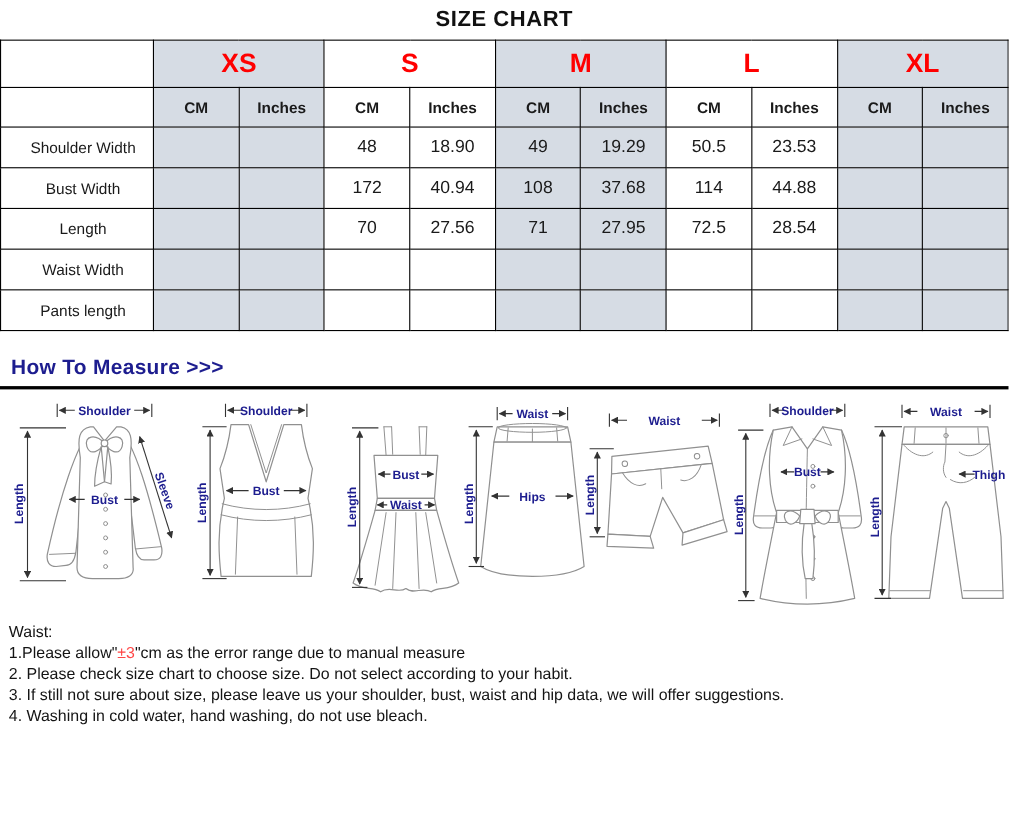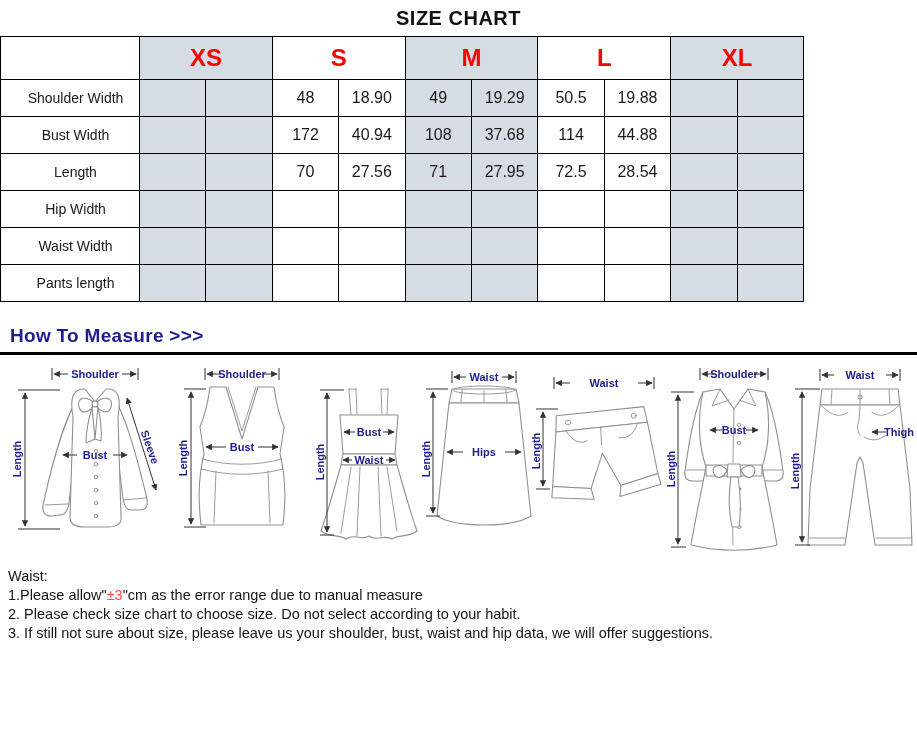--- a/index.html
+++ b/index.html
@@ -4,21 +4,21 @@
 <style>
   html,body{margin:0;padding:0;}
   body{
     width:917px;height:753px;background:#fff;color:#000;
     font-family:"Liberation Sans", sans-serif;position:relative;overflow:hidden;
   }
   .title{
     text-align:center;font-size:20px;font-weight:bold;letter-spacing:.5px;
     padding:7px 0 6px 0;color:#111;
   }
-  table.size{border-collapse:collapse;width:804px;table-layout:fixed;}
+  table.size{border-collapse:collapse;width:917px;table-layout:fixed;}
   table.size td{
     border:1px solid #000;text-align:center;vertical-align:middle;
     padding:0;overflow:hidden;white-space:nowrap;
   }
   col.labelcol{width:139px;}
   tr.size-header td{height:42px;font-size:24px;font-weight:bold;color:#ff0000;}
   tr.unit-header td{height:35px;font-size:14px;font-weight:bold;color:#1a1a1a;}
   tr.data-row td{height:36px;font-size:16px;color:#1a1a1a;}
   tr.data-row td.rowlabel{font-size:14px;padding-left:11px;}
   td.shade{background:#d6dce4;}
@@ -49,30 +49,43 @@
     </colgroup>
   <tbody>
       <tr class="size-header">
     <td></td>
     <td colspan="2" class="shade">XS</td>
     <td colspan="2">S</td>
     <td colspan="2" class="shade">M</td>
     <td colspan="2">L</td>
     <td colspan="2" class="shade">XL</td>
   </tr>
+  <tr class="unit-header">
+    <td></td>
+    <td class="shade">CM</td>
+    <td class="shade">Inches</td>
+    <td>CM</td>
+    <td>Inches</td>
+    <td class="shade">CM</td>
+    <td class="shade">Inches</td>
+    <td>CM</td>
+    <td>Inches</td>
+    <td class="shade">CM</td>
+    <td class="shade">Inches</td>
+  </tr>
   <tr class="data-row">
     <td class="rowlabel">Shoulder Width</td>
     <td class="shade"></td>
     <td class="shade"></td>
     <td>48</td>
     <td>18.90</td>
     <td class="shade">49</td>
     <td class="shade">19.29</td>
     <td>50.5</td>
-    <td>19.88</td>
+    <td>23.53</td>
     <td class="shade"></td>
     <td class="shade"></td>
   </tr>
   <tr class="data-row">
     <td class="rowlabel">Bust Width</td>
     <td class="shade"></td>
     <td class="shade"></td>
     <td>172</td>
     <td>40.94</td>
     <td class="shade">108</td>
@@ -85,33 +98,20 @@
   <tr class="data-row">
     <td class="rowlabel">Length</td>
     <td class="shade"></td>
     <td class="shade"></td>
     <td>70</td>
     <td>27.56</td>
     <td class="shade">71</td>
     <td class="shade">27.95</td>
     <td>72.5</td>
     <td>28.54</td>
-    <td class="shade"></td>
-    <td class="shade"></td>
-  </tr>
-  <tr class="data-row">
-    <td class="rowlabel">Hip Width</td>
-    <td class="shade"></td>
-    <td class="shade"></td>
-    <td></td>
-    <td></td>
-    <td class="shade"></td>
-    <td class="shade"></td>
-    <td></td>
-    <td></td>
     <td class="shade"></td>
     <td class="shade"></td>
   </tr>
   <tr class="data-row">
     <td class="rowlabel">Waist Width</td>
     <td class="shade"></td>
     <td class="shade"></td>
     <td></td>
     <td></td>
     <td class="shade"></td>
@@ -311,13 +311,14 @@
     <line class="a" x1="802" y1="33" x2="802" y2="183" marker-start="url(#ar)" marker-end="url(#ar)"></line>
     <text class="lb" transform="rotate(-90 795 112)" x="795" y="116">Length</text>
   </g>
 </svg>
 
 <div class="notes">
   <p>Waist:</p>
   <p><span>1.Please allow"</span><span class="red">±3</span><span>"cm as the error range due to manual measure</span></p>
   <p>2. Please check size chart to choose size. Do not select according to your habit.</p>
   <p>3. If still not sure about size, please leave us your shoulder, bust, waist and hip data, we will offer suggestions.</p>
+  <p>4. Washing in cold water, hand washing, do not use bleach.</p>
 </div>
 
 </body></html>

